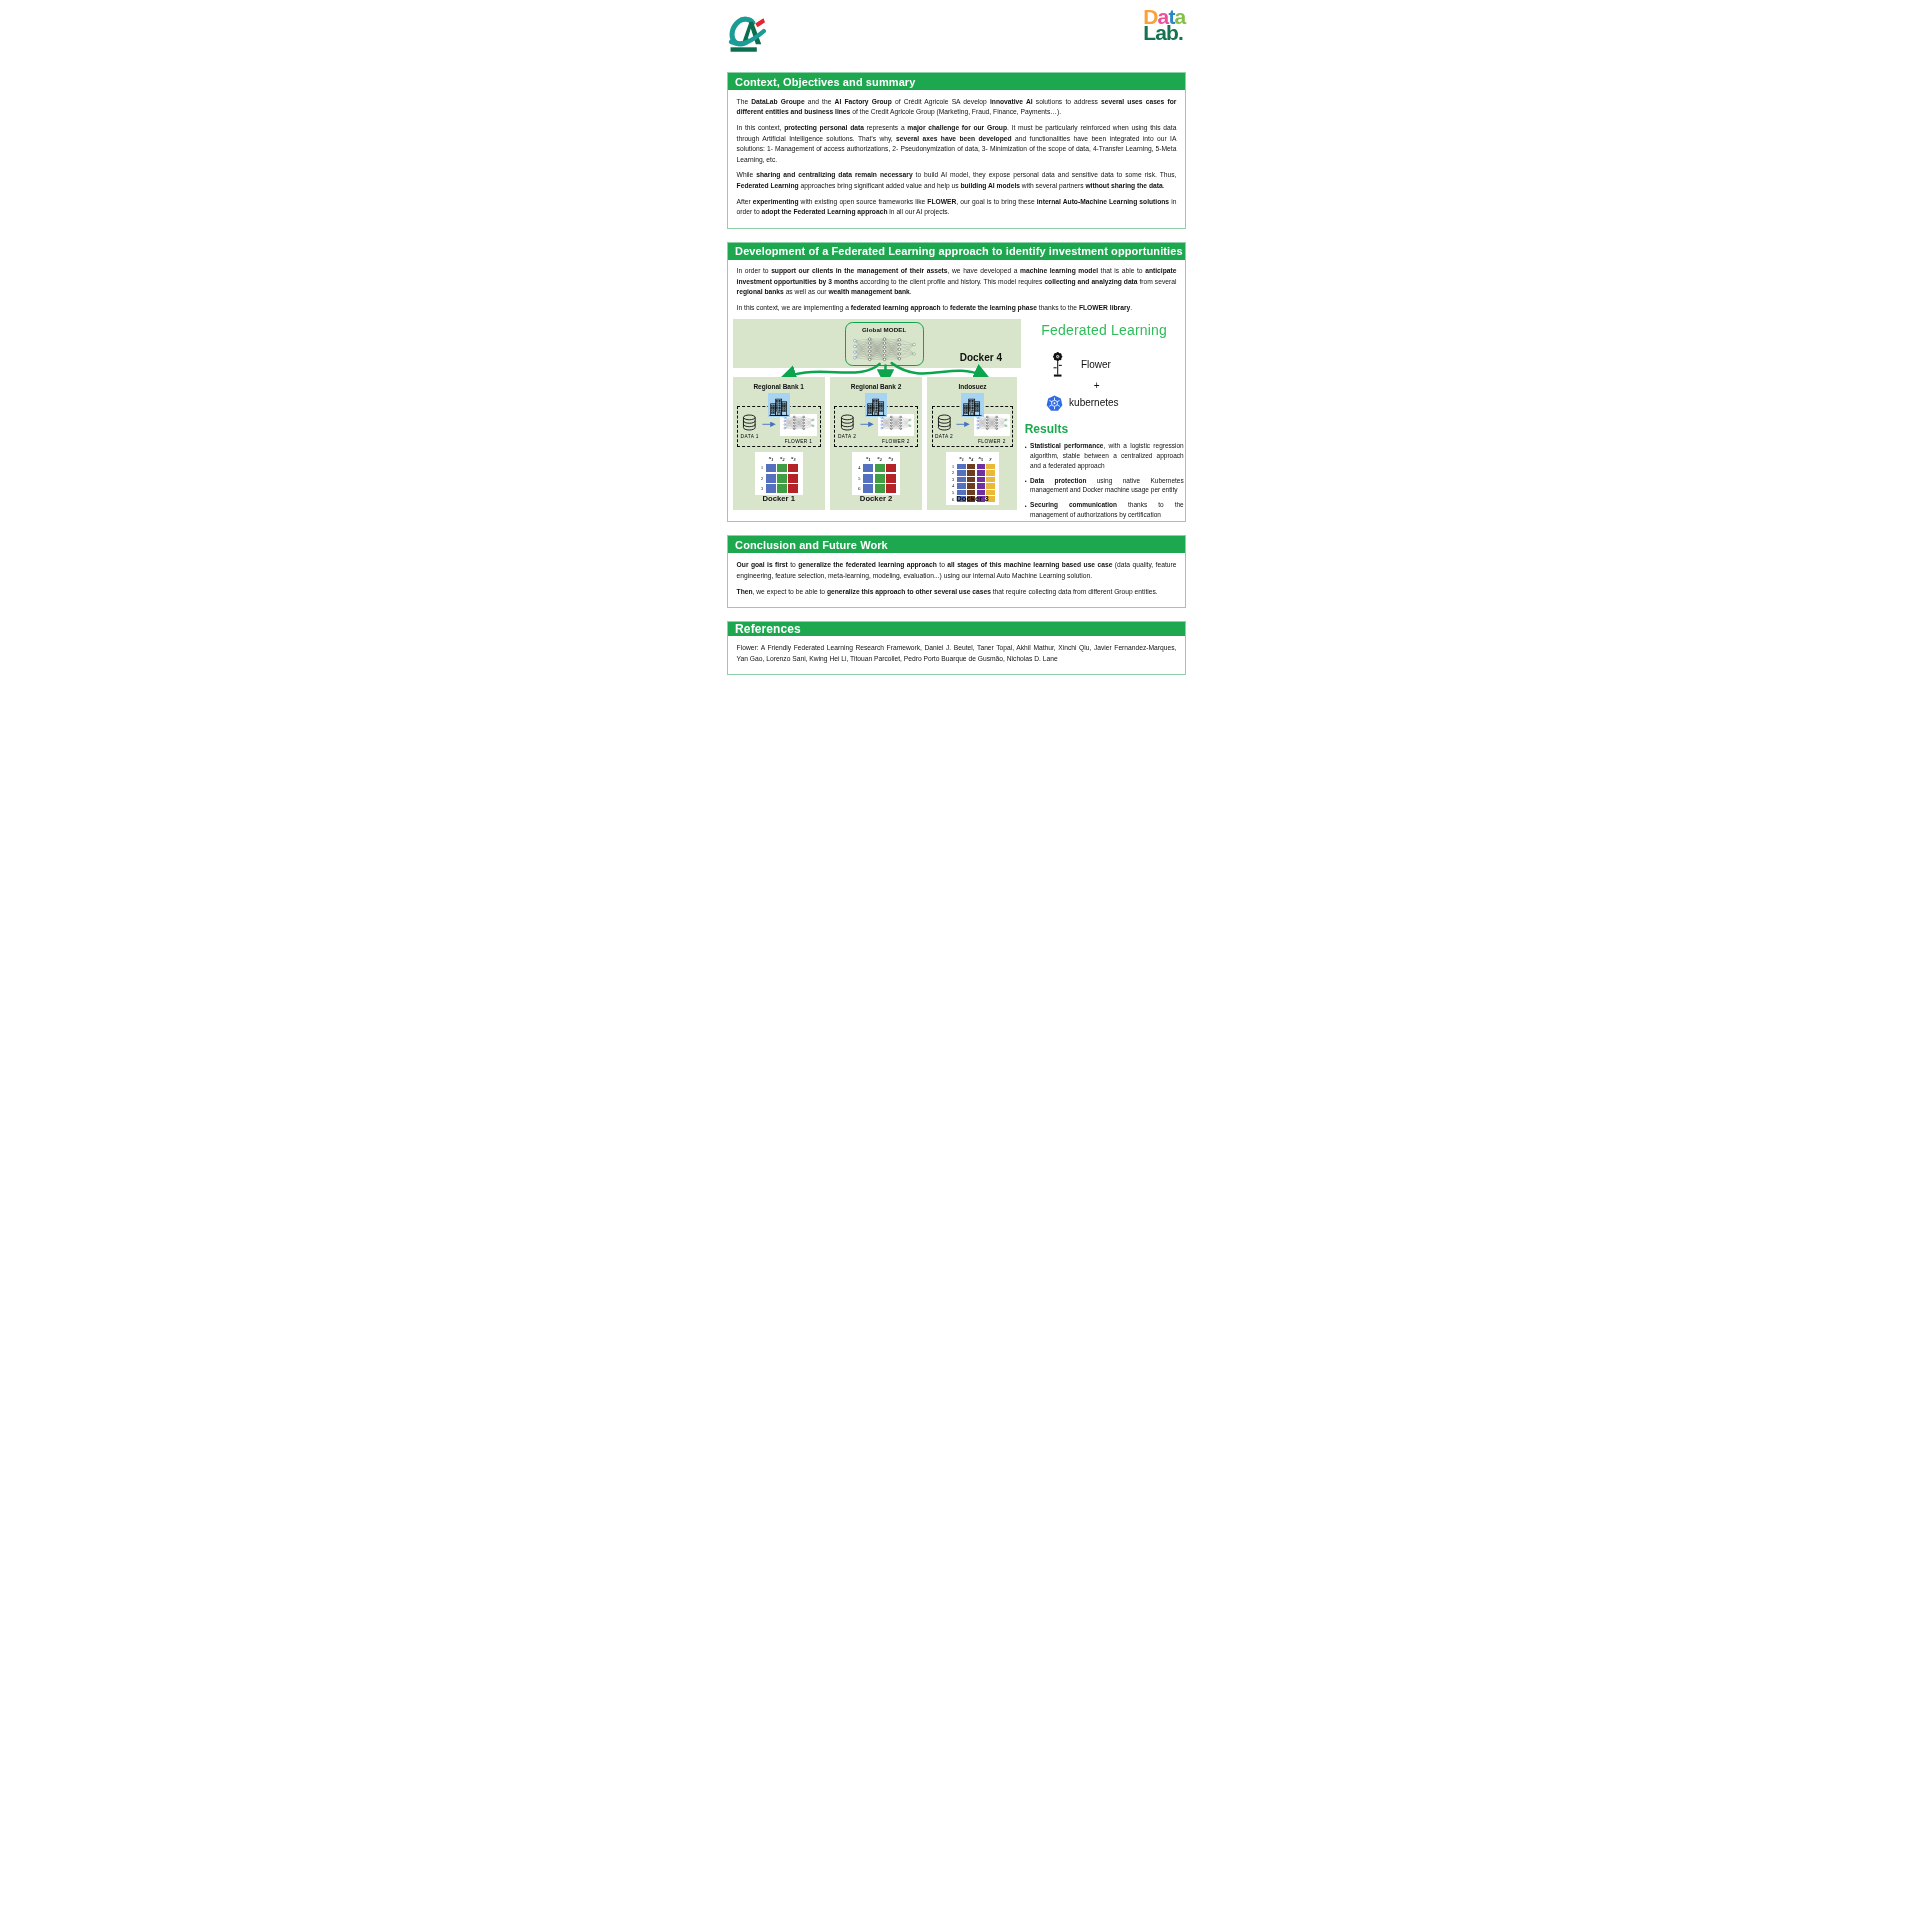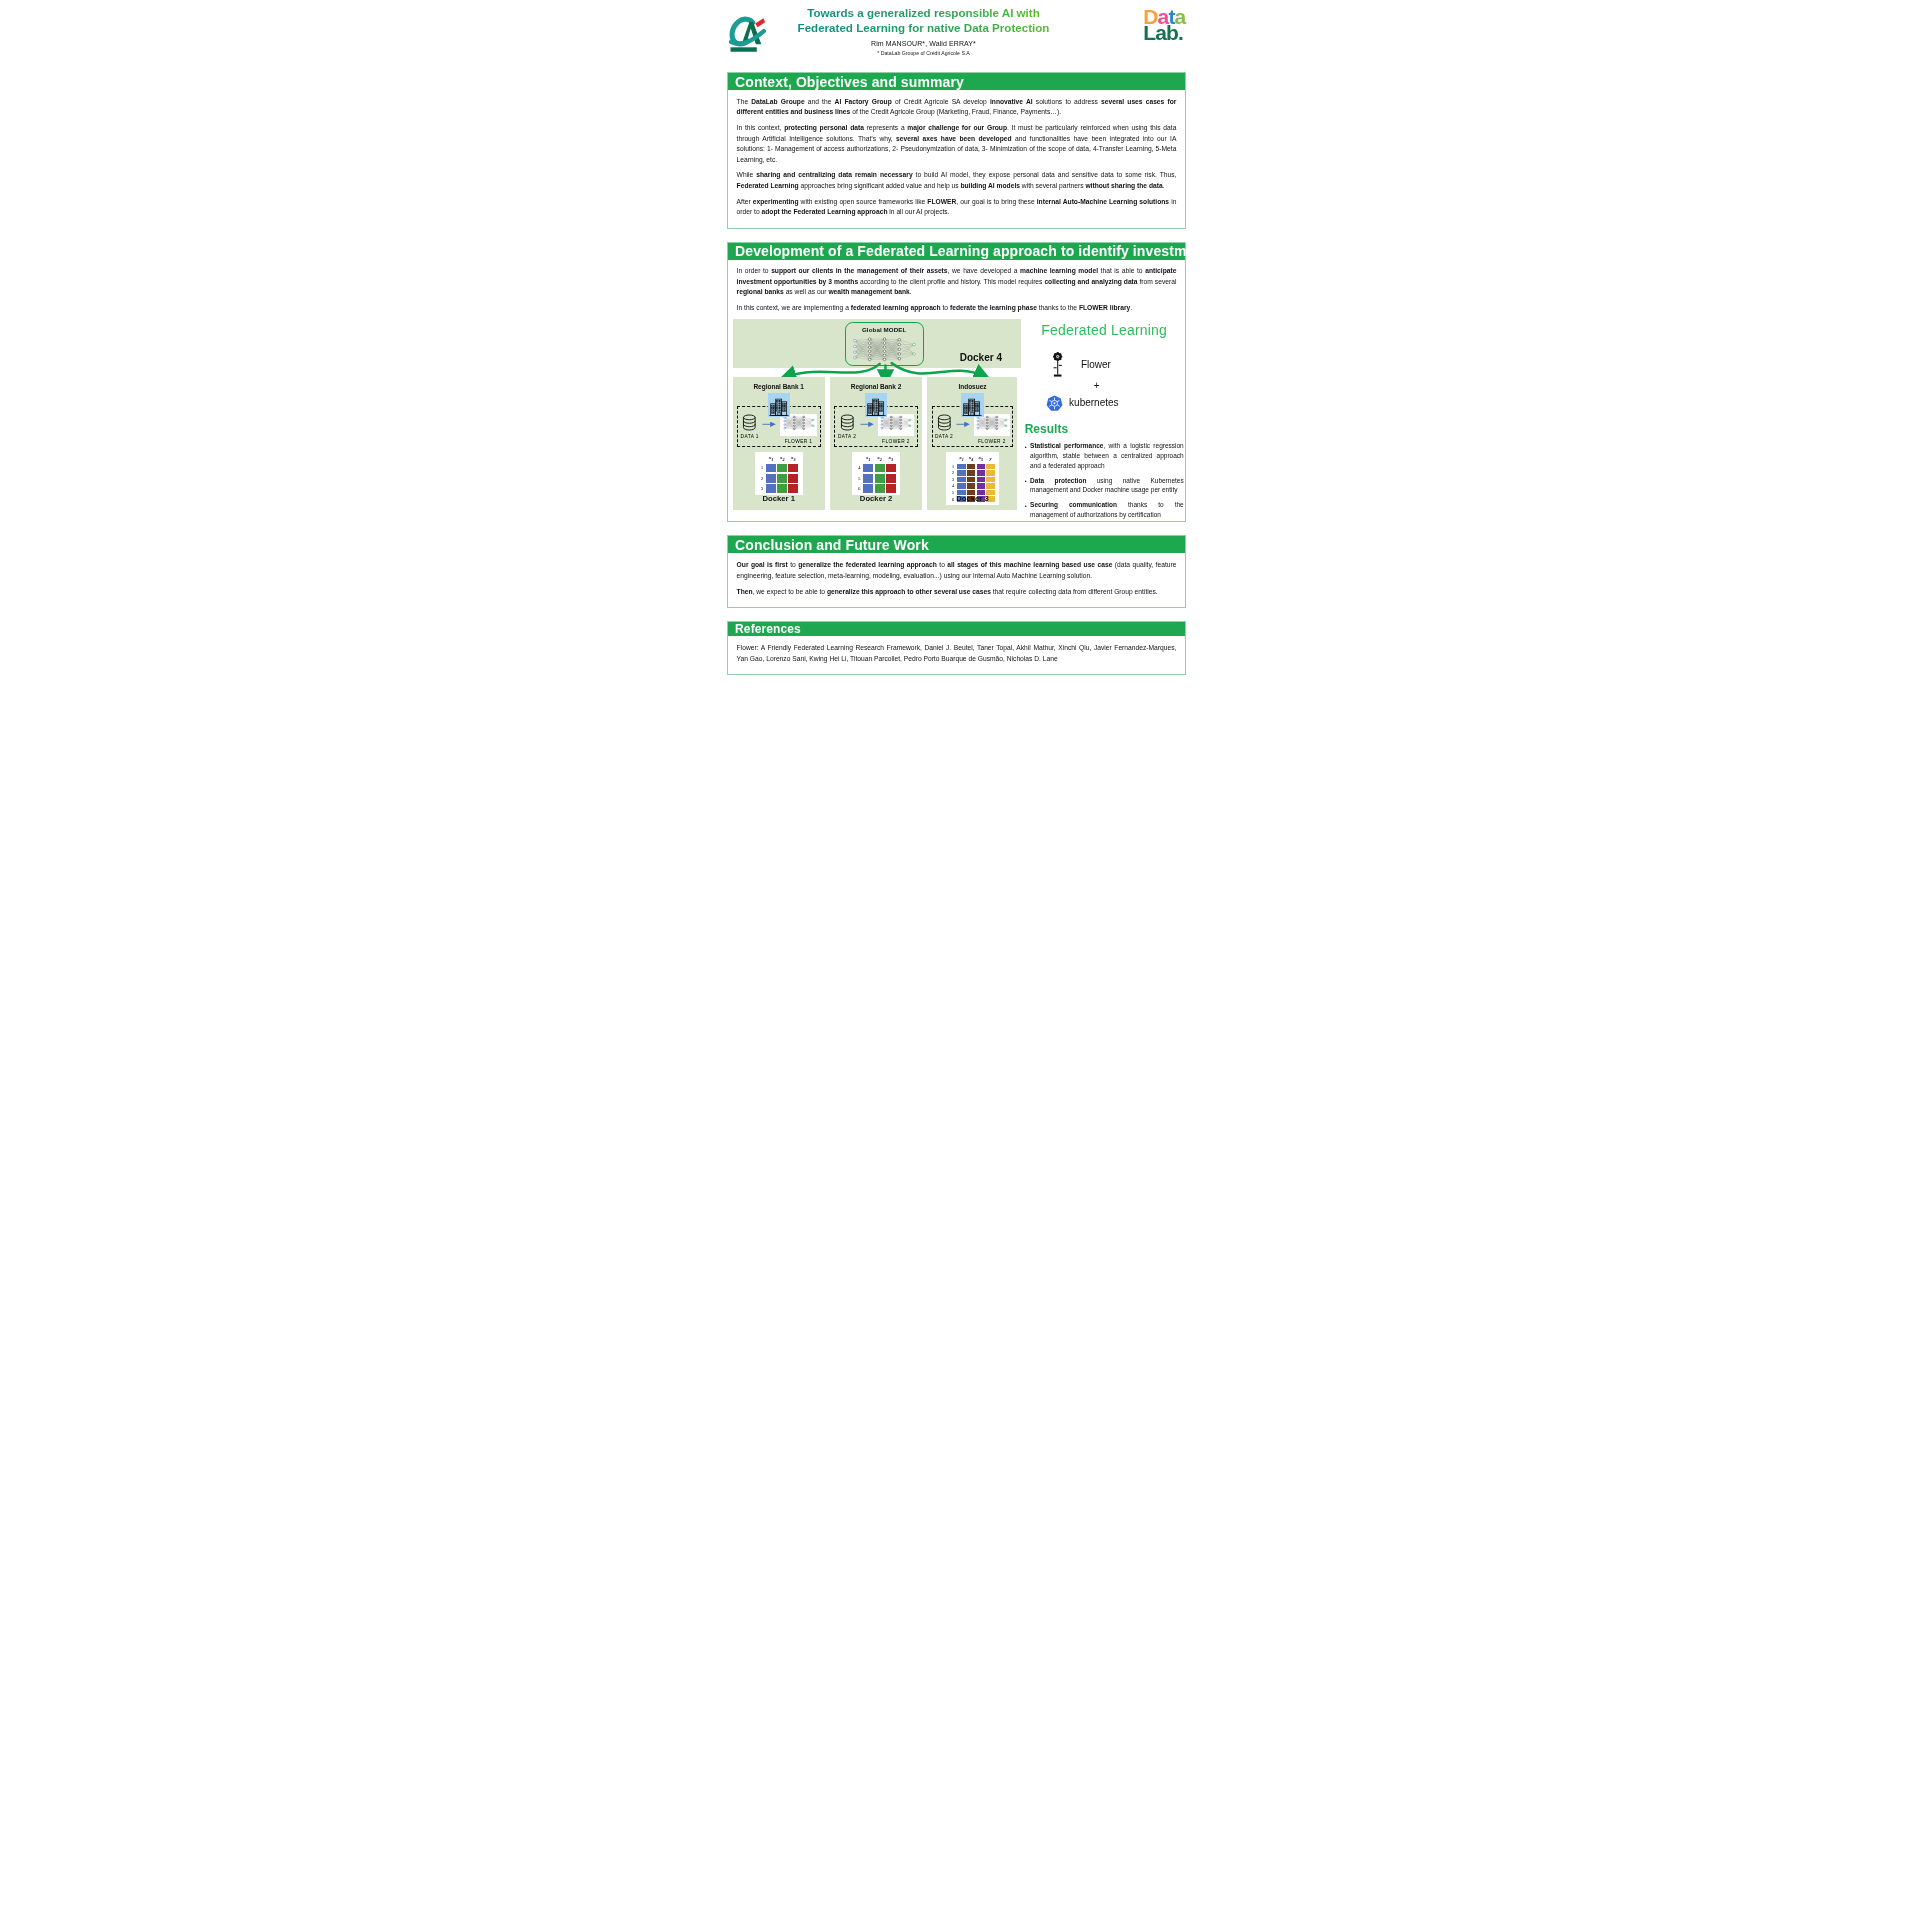--- a/index.html
+++ b/index.html
@@ -20,21 +20,21 @@
         -webkit-background-clip:text;background-clip:text;color:transparent}
   .authors{margin-top:5px;font-size:7px;color:#111;letter-spacing:0.1px}
   .affil{margin-top:2.7px;font-size:5.2px;color:#222}
   .datalab{position:absolute;right:10px;top:8.5px;font-weight:800;line-height:.8;letter-spacing:-0.8px;text-align:left}
   .dl1{font-size:21px}
   .dl2{font-size:21px;color:#15734F;margin-top:-0.8px}
 
   
   .sec{margin:0 9.6px 13px;border:0.6px solid var(--border);background:#fff}
   .sec-bar{height:17px;background:var(--green);color:#fff;display:flex;align-items:center;
-           padding:0 7px;font-weight:700;font-size:14px;letter-spacing:0.1px;white-space:nowrap}
+           padding:0 7px;font-weight:700;font-size:11px;letter-spacing:0.1px;white-space:nowrap}
   .sec.refs .sec-bar{height:14.3px;font-size:12px}
   .sec-body{padding:1.5px 8.5px 4.6px;font-size:6.7px;line-height:1.56;text-align:justify;color:#111}
   .sec-body p{margin:5.4px 0}
   .sec-body .b{font-weight:700}
 
   
   .diagram{position:relative;height:197px;margin:1.5px -3.9px 0.8px}
   .zone{background:var(--sage)}
   .top-panel{position:absolute;left:0;top:0;width:288px;height:49px}
   .gm-box{position:absolute;left:112px;top:3.1px;width:79px;height:44px;border:1.9px solid var(--agreen);
@@ -171,26 +171,20 @@
 
   <div class="hdr">
     <svg class="ca-logo" viewBox="0 0 120 120">
       <path d="M78 24 C70 11 47 9 33 21 C13 37 7 66 19 82 C29 95 50 94 62 82" fill="none" stroke="#1B9C94" stroke-width="16" stroke-linecap="round"></path>
       <polygon points="43,92 68,21 79,21 105,92 88,92 72,43 57,92" fill="#0B6E4F"></polygon>
       <path d="M10 85 C42 99 72 86 113 51" stroke="#1B9C94" stroke-width="14" fill="none" stroke-linecap="round"></path>
       <polygon points="86,27 112,10 117,23 93,39" fill="#E3262F"></polygon>
       <rect x="8" y="102" width="83" height="14" fill="#0B6E4F"></rect>
     </svg>
 
-    <div class="title-block">
-      <h1><span class="grad">Towards a generalized responsible AI with</span><br>
-      <span class="grad">Federated Learning for native Data Protection</span></h1>
-      <div class="authors">Rim MANSOUR*, Walid ERRAY*</div>
-      <div class="affil">* DataLab Groupe of Crédit Agricole S.A</div>
-    </div>
 
     <div class="datalab">
       <div class="dl1"><span style="color: rgb(249, 161, 59);">D</span><span style="color: rgb(236, 79, 151);">a</span><span style="color: rgb(46, 134, 200);">t</span><span style="color: rgb(133, 190, 72);">a</span></div>
       <div class="dl2">Lab.</div>
     </div>
   </div>
 
   <section class="sec">
     <div class="sec-bar">
       <span>Context, Objectives and summary</span>

